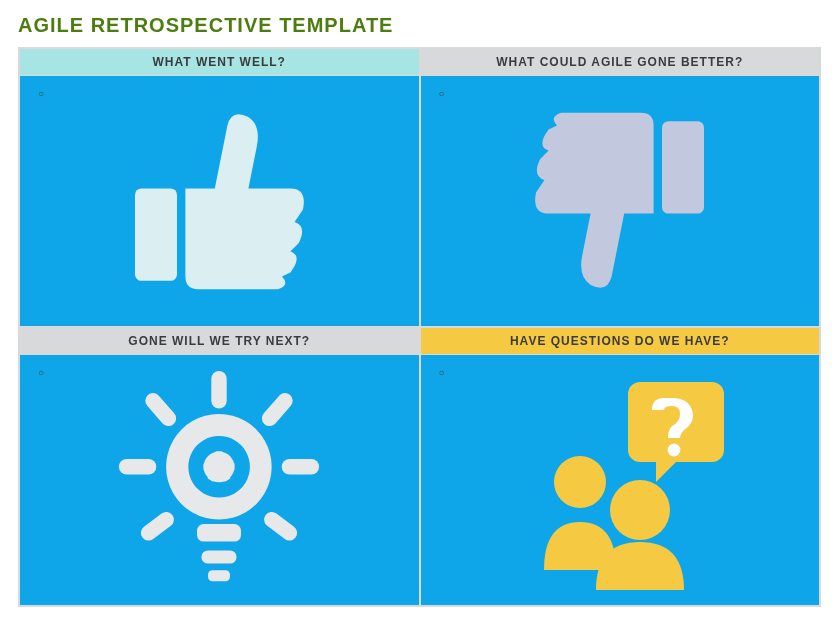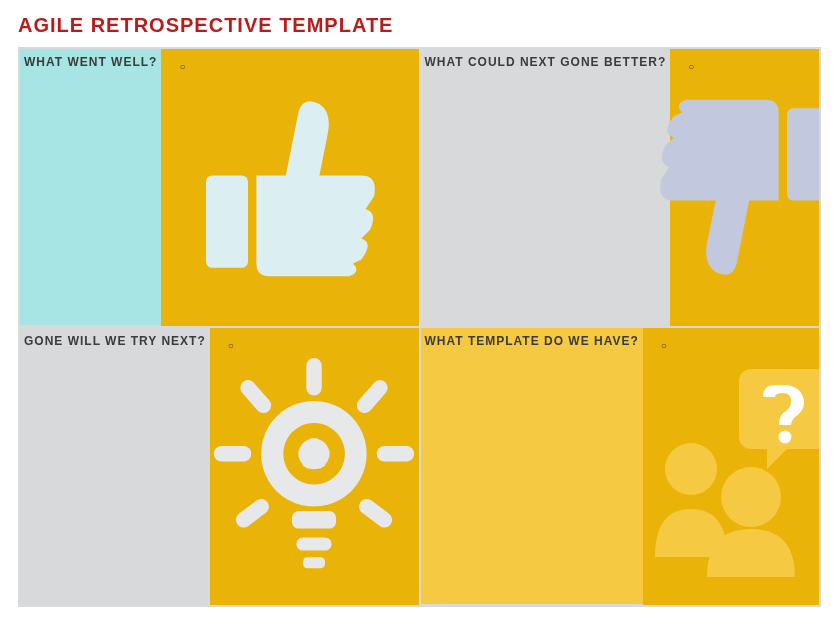--- a/index.html
+++ b/index.html
@@ -7,37 +7,37 @@
     font-family: "Century Gothic", "Arial", sans-serif;
     background: #fff;
     width: 839px;
     height: 620px;
     padding: 14px 18px;
   }
   .page-title {
     font-size: 20px;
     font-weight: bold;
     letter-spacing: 1px;
-    color: #b91c1c;
+    color: #4d7c0f;
     margin-bottom: 10px;
   }
   .grid {
     display: grid;
     grid-template-columns: 1fr 1fr;
     grid-template-rows: 1fr 1fr;
     border: 1px solid #d7d9db;
     height: 560px;
   }
   .cell {
     border: 1px solid #d7d9db;
     display: flex;
-    flex-direction: row;
+    flex-direction: column;
     position: relative;
     overflow: hidden;
-    background: #eab308;
+    background: #0ea5e9;
   }
   .cell-header {
     text-align: center;
     font-size: 12px;
     font-weight: 600;
     letter-spacing: 1px;
     padding: 6px 4px;
     color: #3b3b3b;
     border-bottom: 1px solid #d7d9db;
   }
@@ -78,21 +78,21 @@
       <svg class="bg-icon" width="230" height="210" viewBox="0 0 100 100">
         <g fill="#dbeef1">
           <rect x="10" y="44" width="20" height="44" rx="3"></rect>
           <path d="M34 44 L48 44 L54 14 Q56 6 64 10 Q70 14 68 24 L64 44 L84 44 Q92 44 90 54 L86 60 Q92 62 88 70 L84 74 Q90 76 84 84 L80 86 Q84 90 78 92 L40 92 Q34 92 34 86 Z"></path>
         </g>
       </svg>
     </div>
   </div>
 
   <div class="cell">
-    <div class="cell-header hdr-gray">WHAT COULD NEXT GONE BETTER?</div>
+    <div class="cell-header hdr-gray">WHAT COULD AGILE GONE BETTER?</div>
     <div class="cell-body">
       <span class="bullet">○</span>
       <svg class="bg-icon" width="230" height="210" viewBox="0 0 100 100">
         <g fill="#c2c9de" transform="translate(100,100) rotate(180)">
           <rect x="10" y="44" width="20" height="44" rx="3"></rect>
           <path d="M34 44 L48 44 L54 14 Q56 6 64 10 Q70 14 68 24 L64 44 L84 44 Q92 44 90 54 L86 60 Q92 62 88 70 L84 74 Q90 76 84 84 L80 86 Q84 90 78 92 L40 92 Q34 92 34 86 Z"></path>
         </g>
       </svg>
     </div>
   </div>
@@ -123,21 +123,21 @@
           </g>
           <rect x="40" y="70" width="20" height="8" rx="3"></rect>
           <rect x="42" y="82" width="16" height="6" rx="3"></rect>
           <rect x="45" y="91" width="10" height="5" rx="2"></rect>
         </g>
       </svg>
     </div>
   </div>
 
   <div class="cell">
-    <div class="cell-header hdr-yellow">WHAT TEMPLATE DO WE HAVE?</div>
+    <div class="cell-header hdr-yellow">HAVE QUESTIONS DO WE HAVE?</div>
     <div class="cell-body">
       <span class="bullet">○</span>
       <svg class="bg-icon" width="240" height="220" viewBox="0 0 120 110">
         <g fill="#f6c943">
 
           <rect x="64" y="6" width="48" height="40" rx="6"></rect>
           <polygon points="78,44 90,44 78,56"></polygon>
 
           <g fill="#ffffff">
             <path d="M82 14 Q76 14 76 20 L82 20 Q82 18 86 18 Q90 18 90 22 Q90 26 86 28 Q84 30 84 34 L90 34 Q90 32 92 30 Q98 26 96 20 Q94 14 86 14 Z"></path>

